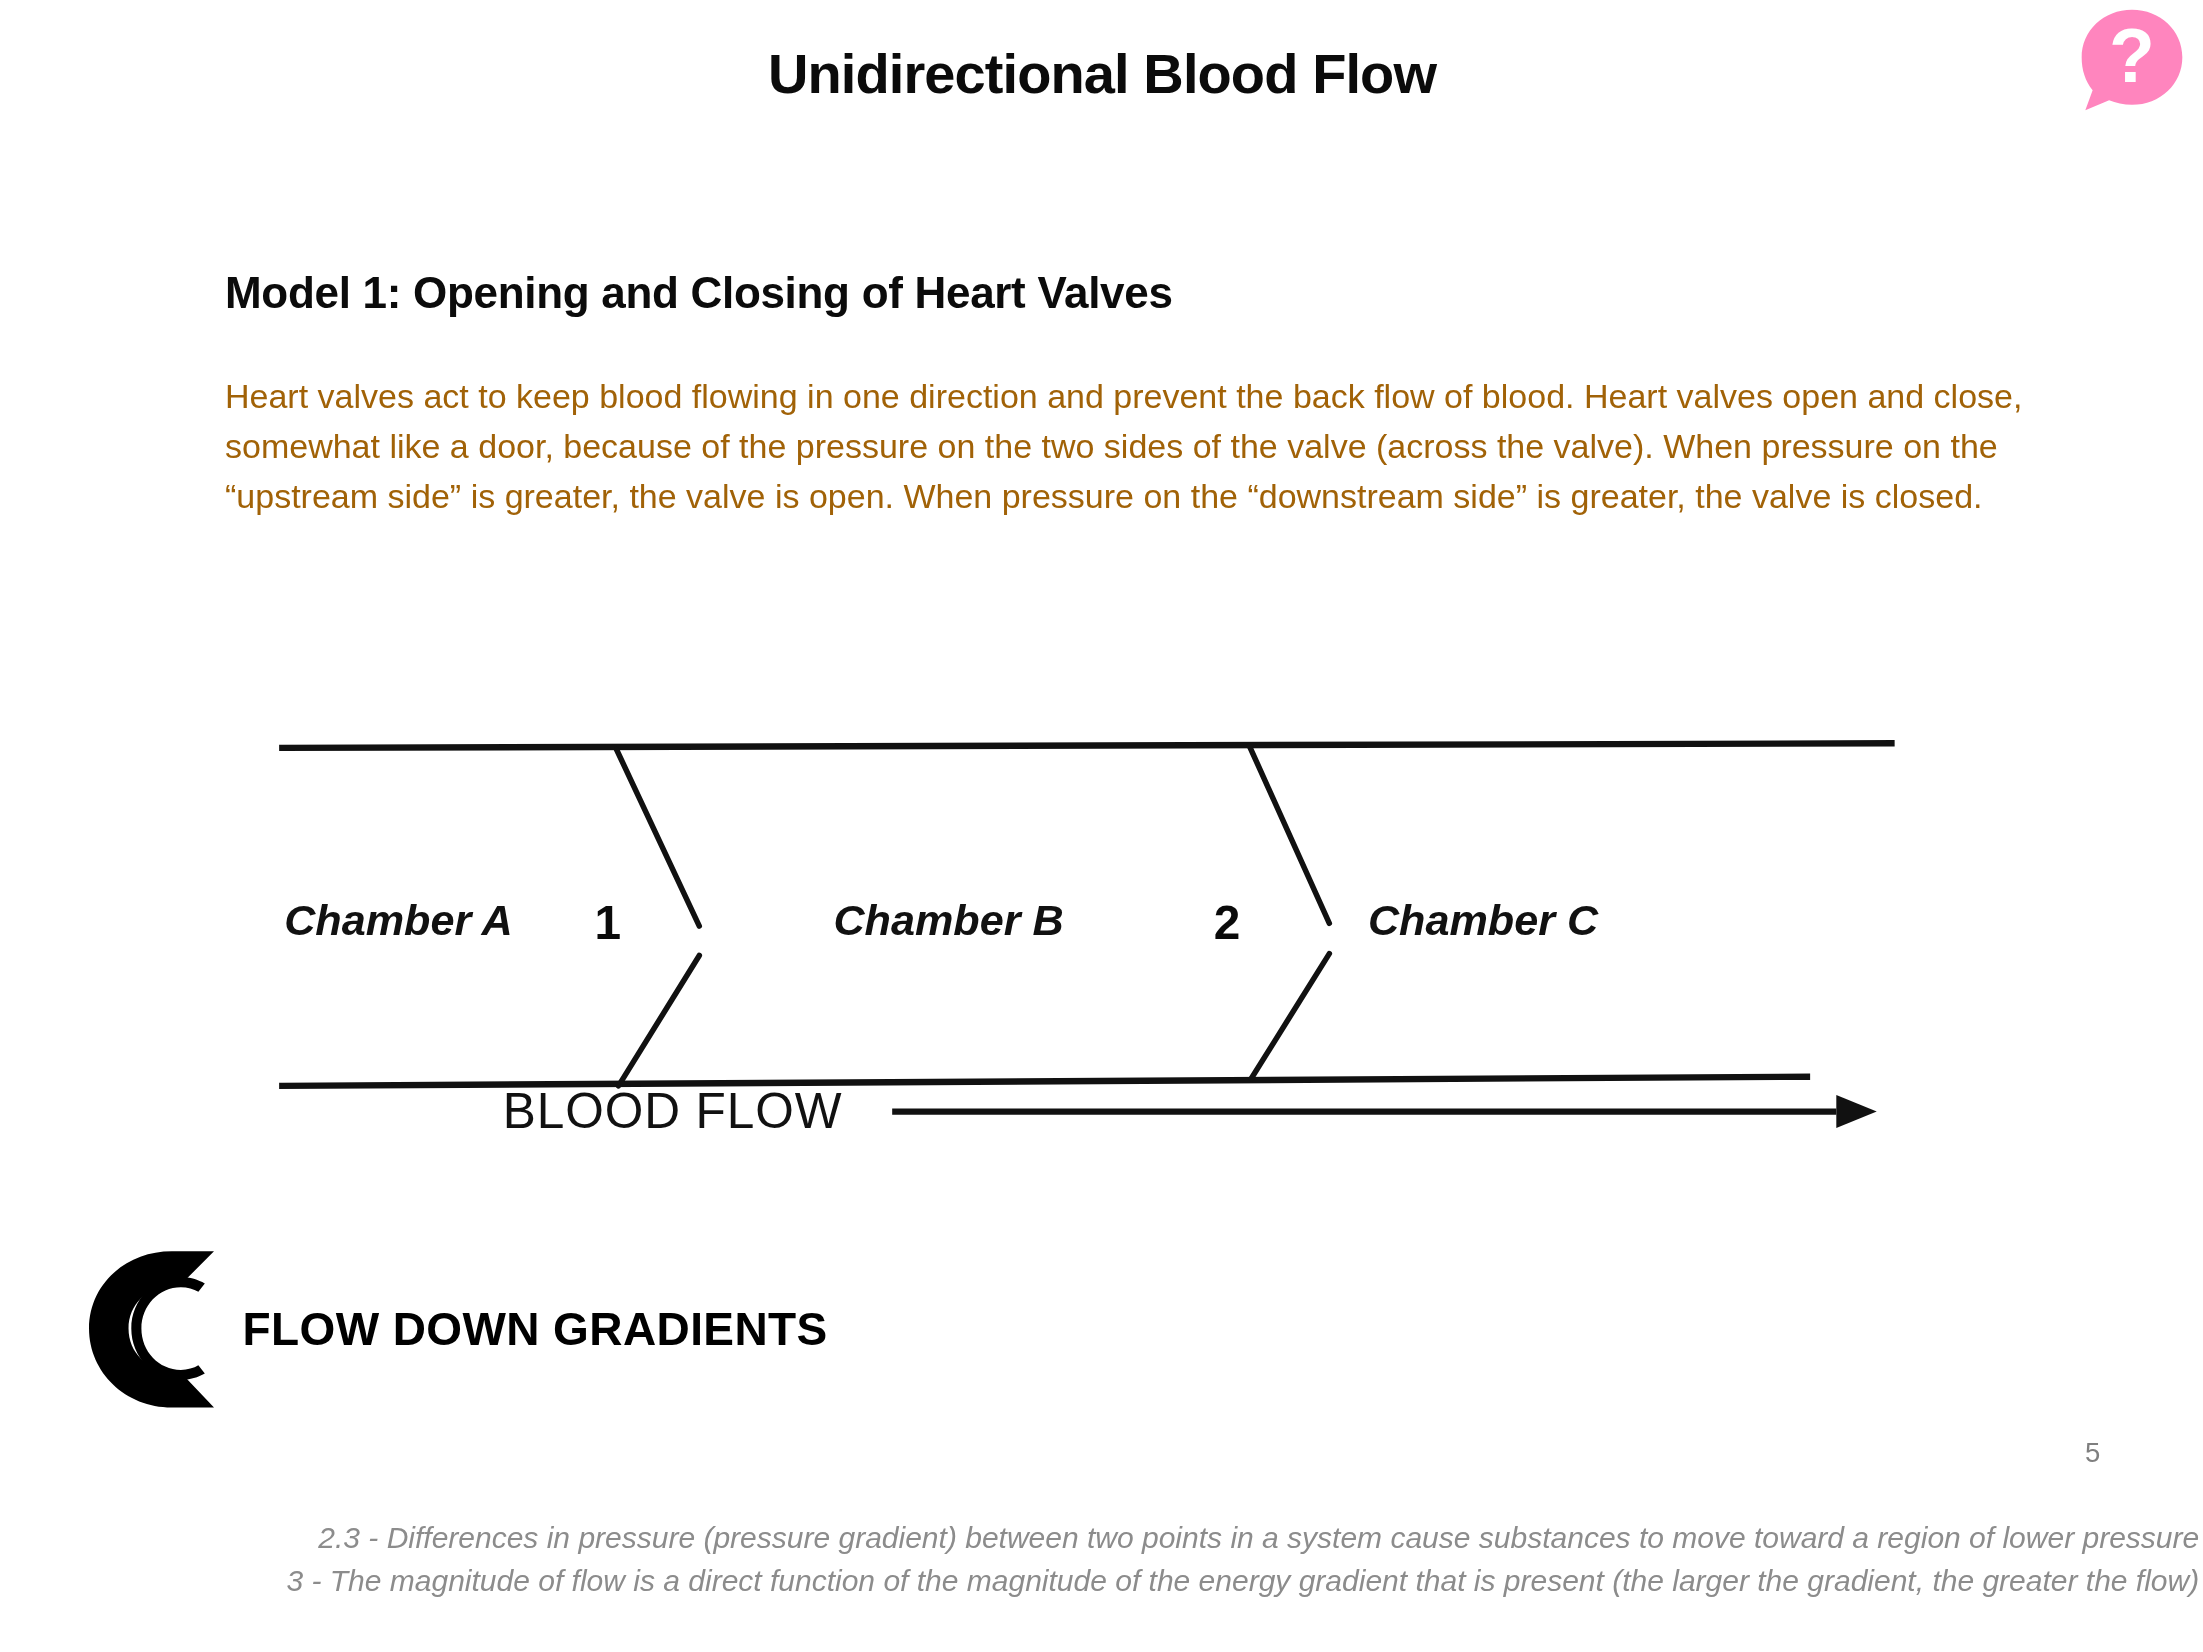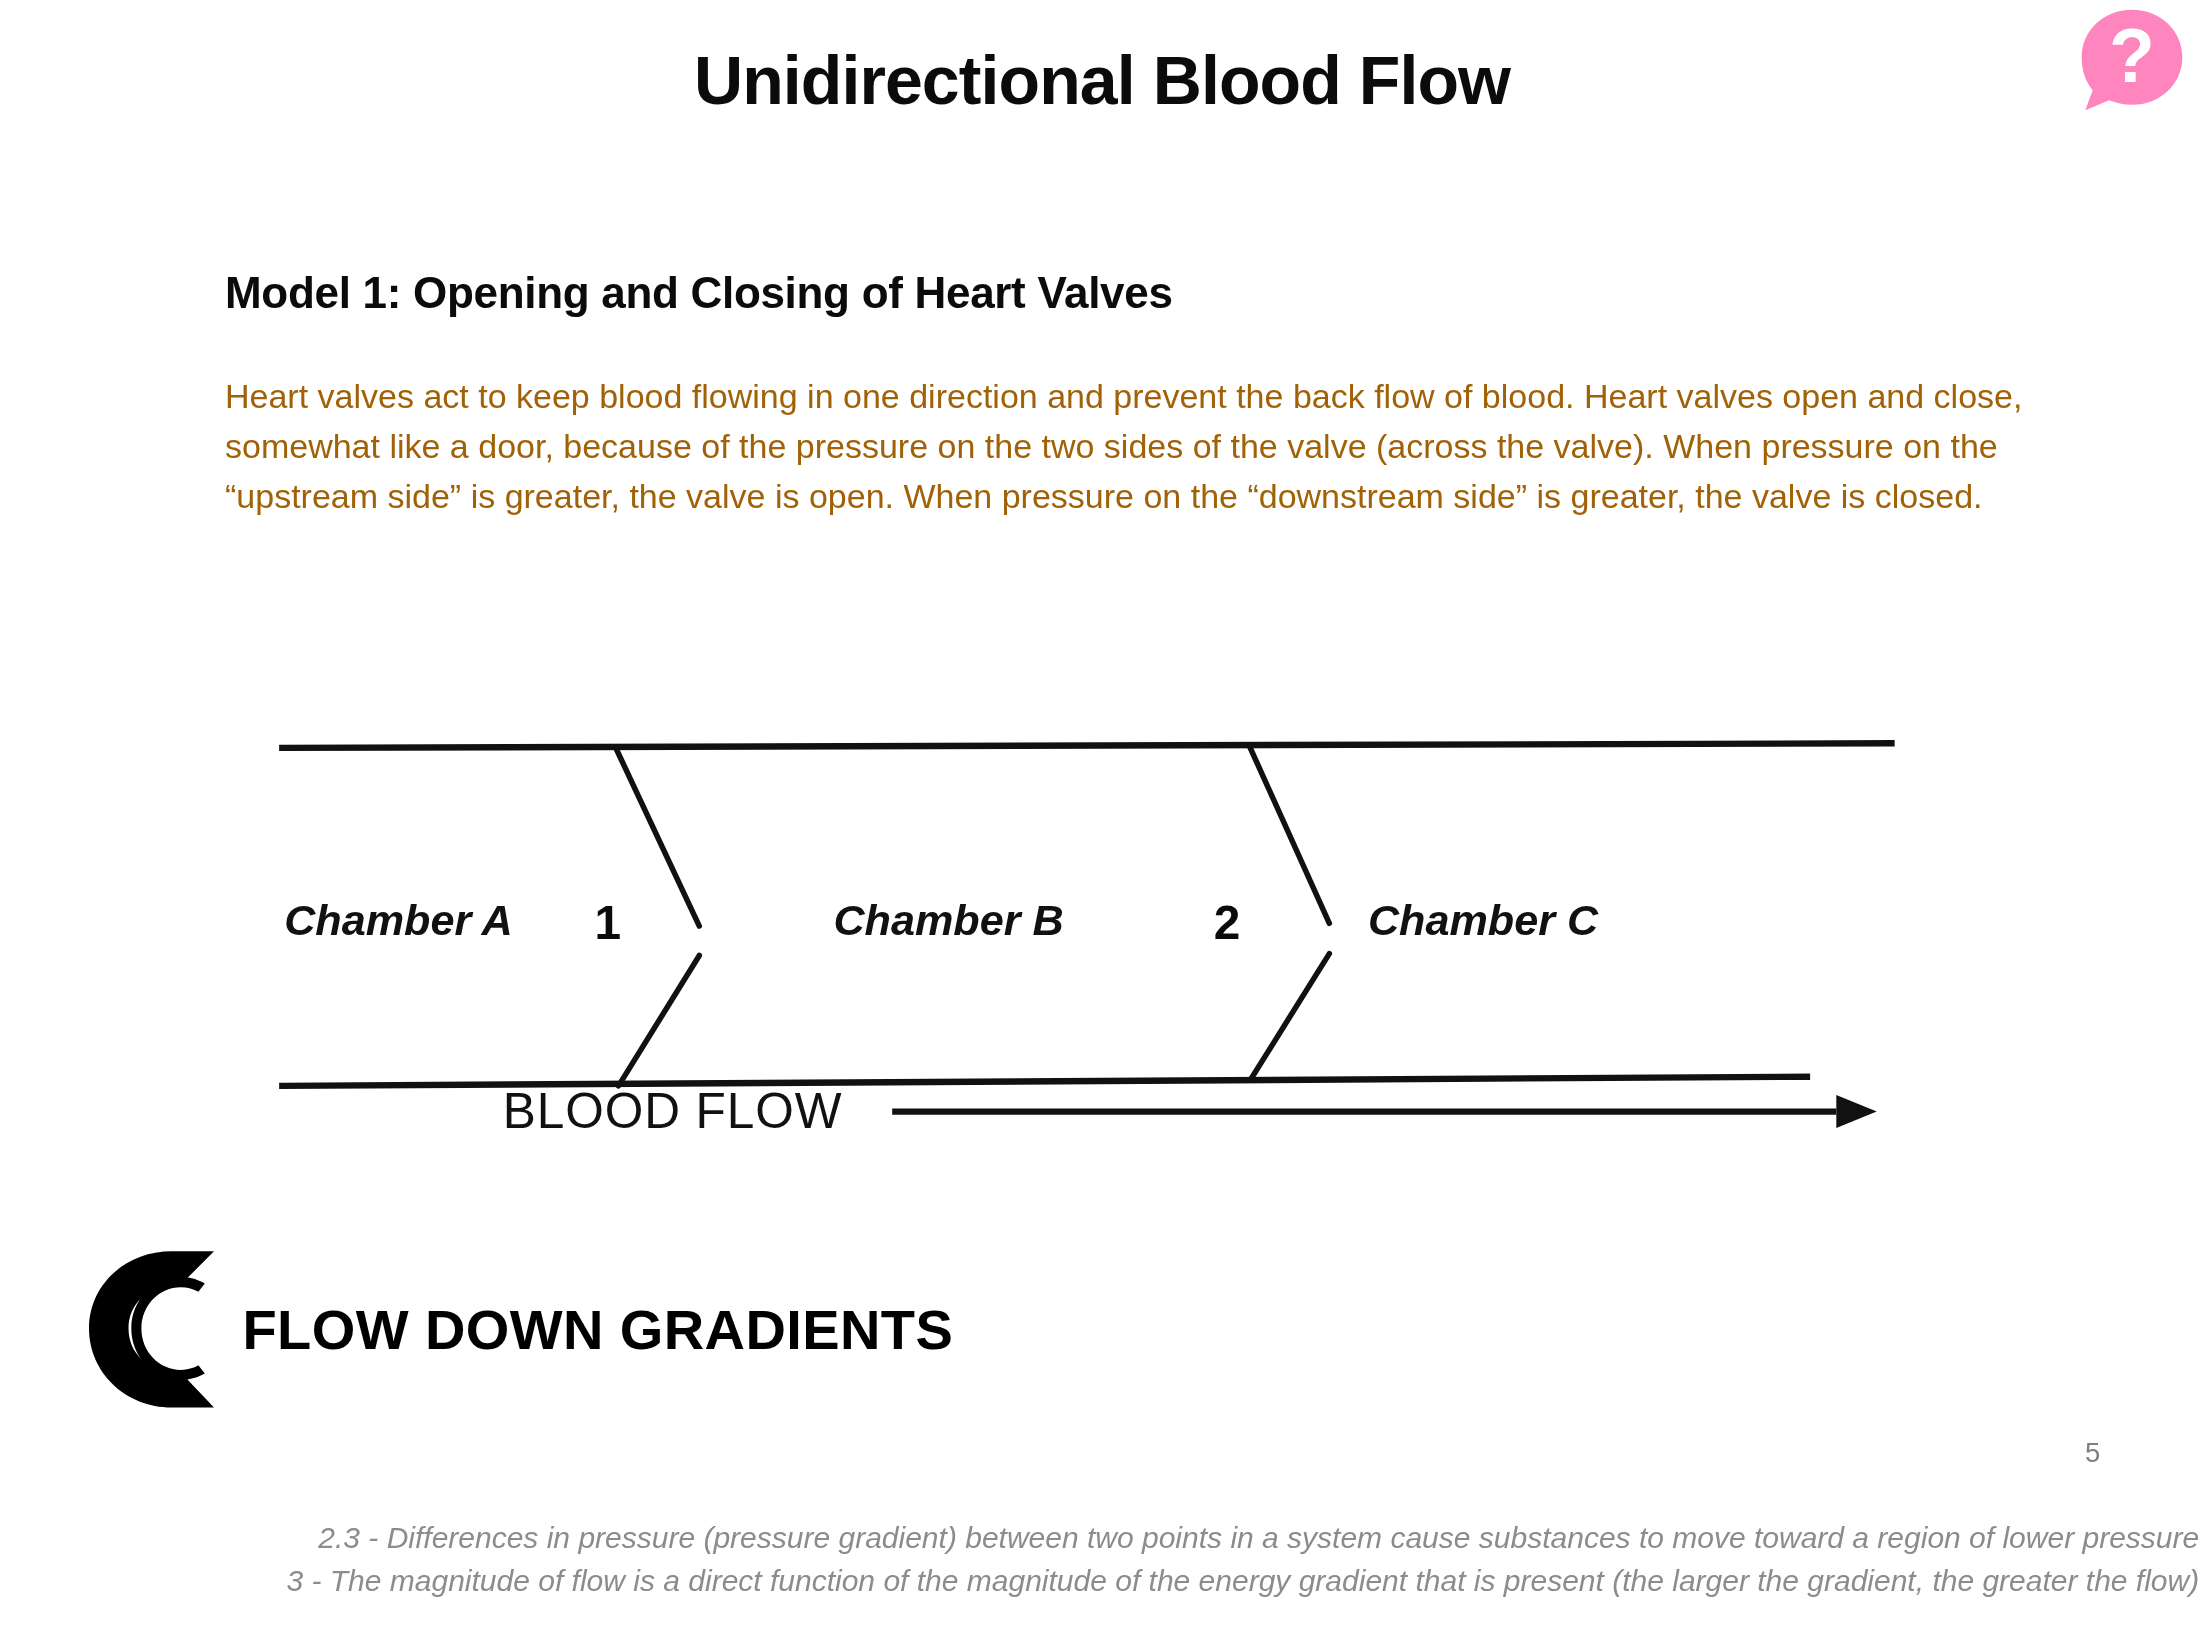--- a/index.html
+++ b/index.html
@@ -33,21 +33,21 @@
   }
   .help-badge svg { display: block; width: 100%; height: 100%; }
 
   
   .slide-title {
     position: absolute;
     top: 44px;
     left: 0;
     width: 2204px;
     text-align: center;
-    font-size: 68px;
+    font-size: 56px;
     font-weight: 700;
     letter-spacing: -0.9px;
     line-height: 1.08;
     color: #0b0b0b;
   }
 
   
   .model-heading {
     position: absolute;
     top: 268px;
@@ -108,21 +108,21 @@
   .logo-lockup {
     position: absolute;
     top: 1244px;
     left: 78px;
     display: flex;
     align-items: center;
   }
   .logo-mark { width: 170px; height: 170px; display: block; flex: 0 0 auto; }
   .logo-mark svg { display: block; width: 100%; height: 100%; }
   .logo-text {
-    font-size: 56px;
+    font-size: 46px;
     font-weight: 700;
     letter-spacing: 0.4px;
     color: #000000;
     margin-left: -5.5px;
     white-space: nowrap;
   }
 
   
   .page-number {
     position: absolute;

